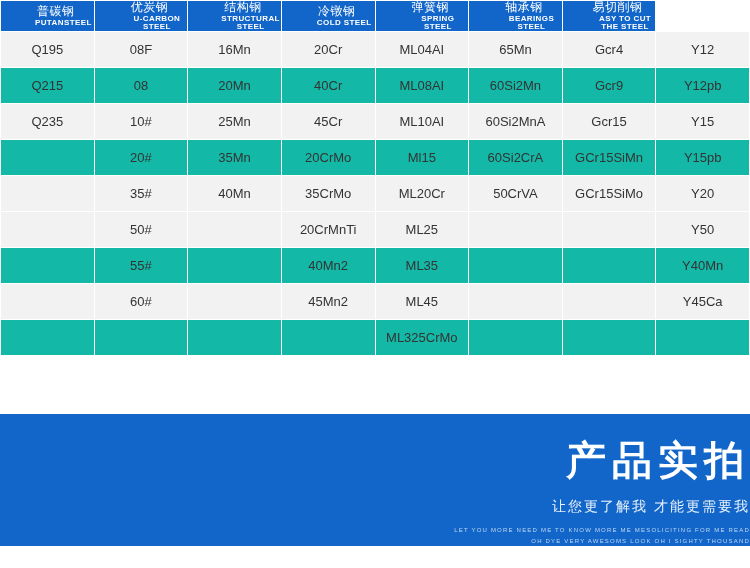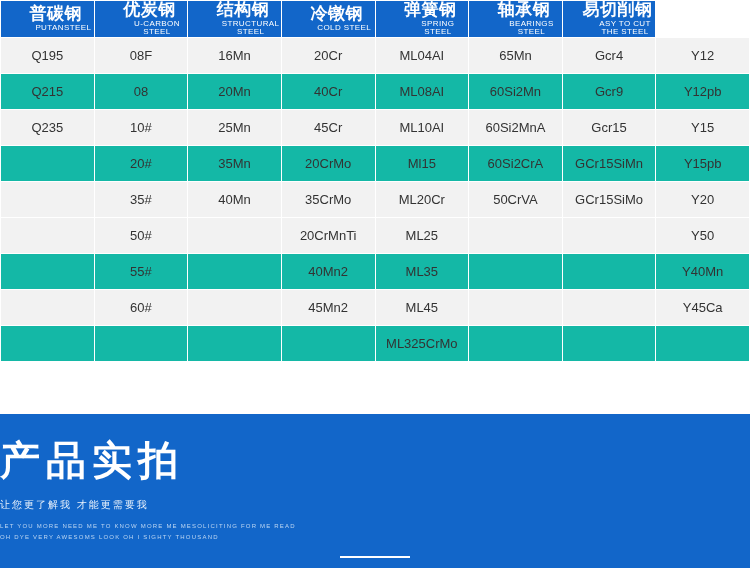--- a/index.html
+++ b/index.html
@@ -34,61 +34,61 @@
   }
   thead th {
     background: #1266c9;
     color: #ffffff;
     height: 25px;
     line-height: 1.05;
     padding: 1px 0 2px 0;
   }
   .th-cn {
     display: block;
-    font-size: 17px;
-    font-weight: bold;
+    font-size: 12px;
+    font-weight: normal;
     letter-spacing: 0.5px;
     padding-left: 17px;
   }
   .th-en {
     display: block;
     font-size: 8px;
-    font-weight: normal;
+    font-weight: bold;
     letter-spacing: 0.4px;
     margin-top: 1px;
     margin-left: 32px;
   }
   tbody td {
     height: 35px;
     font-size: 13px;
     color: #333333;
   }
   tbody tr.odd td { background: #f2f2f2; margin-left: 36px; }
   tbody tr.even td { background: #14b8a6; }
 
   
   .banner {
     position: absolute;
     left: 0;
     top: 414px;
     width: 750px;
-    height: 154px;
+    height: 132px;
     background: #1266c9;
     color: #ffffff;
-    text-align: left;
+    text-align: right;
   }
   .banner-title {
     font-size: 40px;
     font-weight: bold;
     letter-spacing: 6px;
     padding-top: 26px;
     line-height: 1;
   }
   .banner-sub {
-    font-size: 10px;
+    font-size: 14px;
     letter-spacing: 2px;
     margin-top: 18px;
     color: #e8f1fc;
   }
   .banner-en {
     font-size: 6px;
     letter-spacing: 1.2px;
     margin-top: 9px;
     color: #bcd6f3;
     line-height: 1.9;

